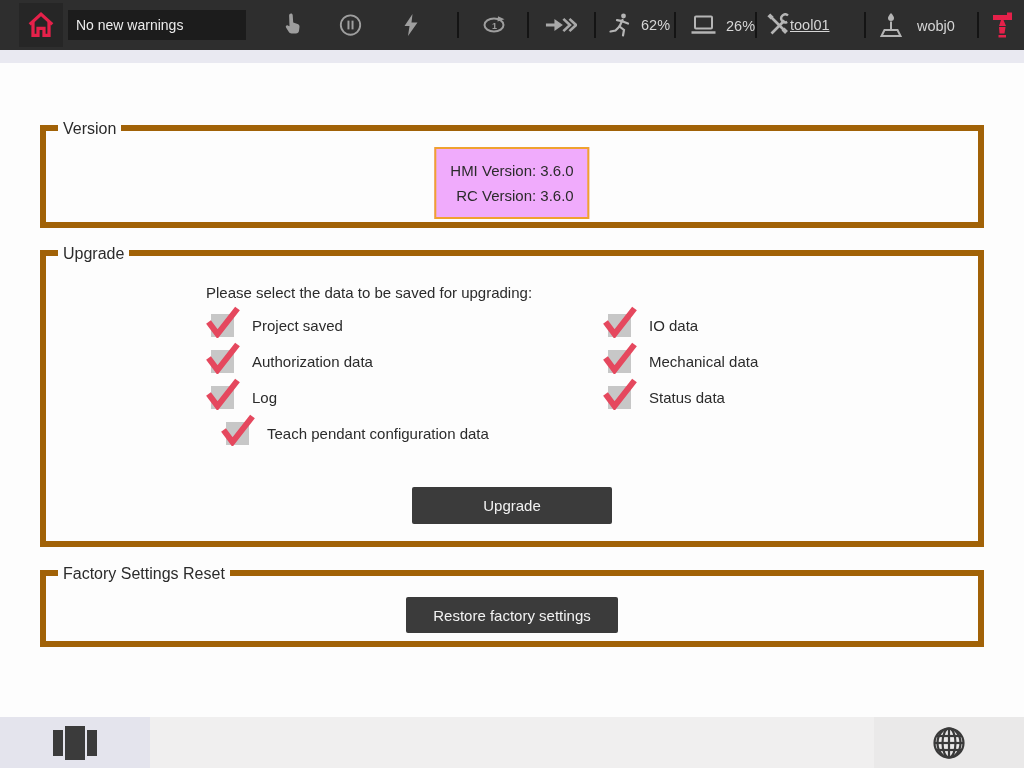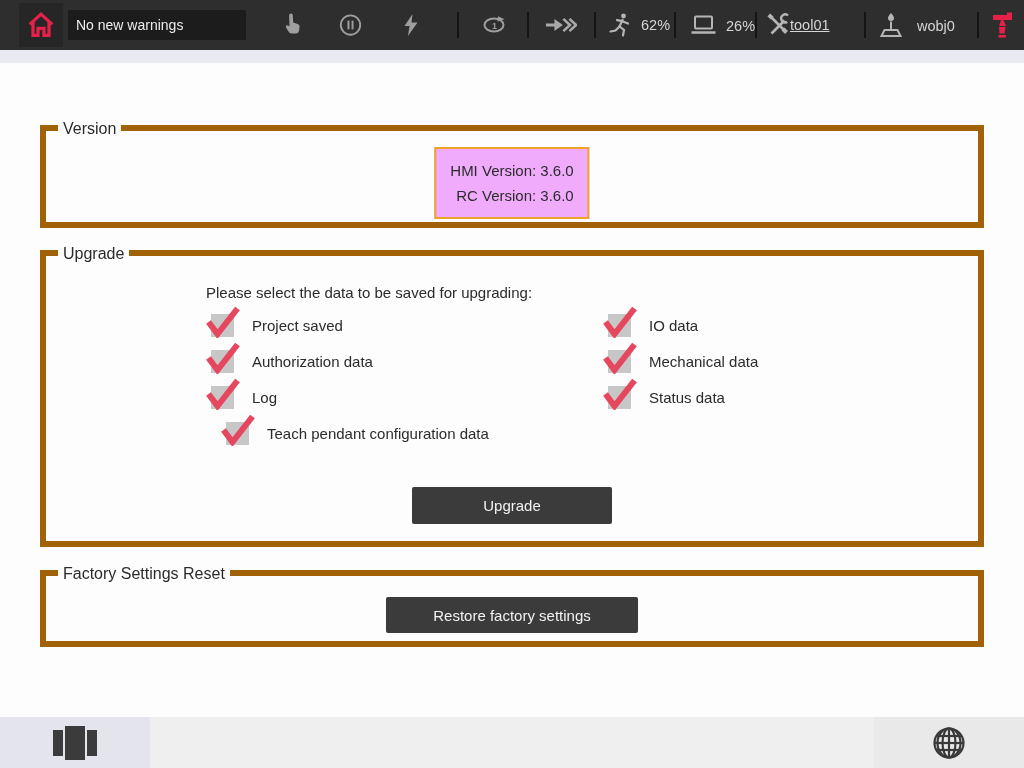--- a/index.html
+++ b/index.html
@@ -35,21 +35,21 @@
   .opt{position:absolute;display:flex;align-items:center;cursor:pointer;}
   .cbx{width:23px;height:23px;background:#c7c7c7;position:relative;flex:none;}
   .cbx svg{position:absolute;left:-6px;top:-9px;}
   .opt-label{margin-left:18px;font-size:15px;color:#2b2b2b;white-space:nowrap;}
 
   .btn-dark{position:absolute;left:50%;transform:translateX(-50%);
             background:#3b3b3b;color:#f2f2f2;font-size:15px;border:none;border-radius:2px;
             display:flex;align-items:center;justify-content:center;cursor:pointer;
             font-family:"Liberation Sans",sans-serif;}
   .btn-upgrade{top:231px;width:200px;height:37px;}
-  .btn-restore{top:21px;width:252px;height:36px;}
+  .btn-restore{top:21px;width:212px;height:36px;}
 
   
   .footer{position:absolute;top:717px;left:0;width:1024px;height:51px;background:#f0efef;}
   .footer-left{position:absolute;left:0;top:0;width:150px;height:51px;background:#e4e4ed;
                display:flex;align-items:center;justify-content:center;cursor:pointer;}
   .footer-right{position:absolute;right:0;top:0;width:150px;height:51px;background:#eae9e9;
                 display:flex;align-items:center;justify-content:center;cursor:pointer;}
   .bars{display:flex;align-items:center;gap:2px;}
   .bar{background:#3b3b3b;}
   .bar.s{width:10px;height:26px;}

